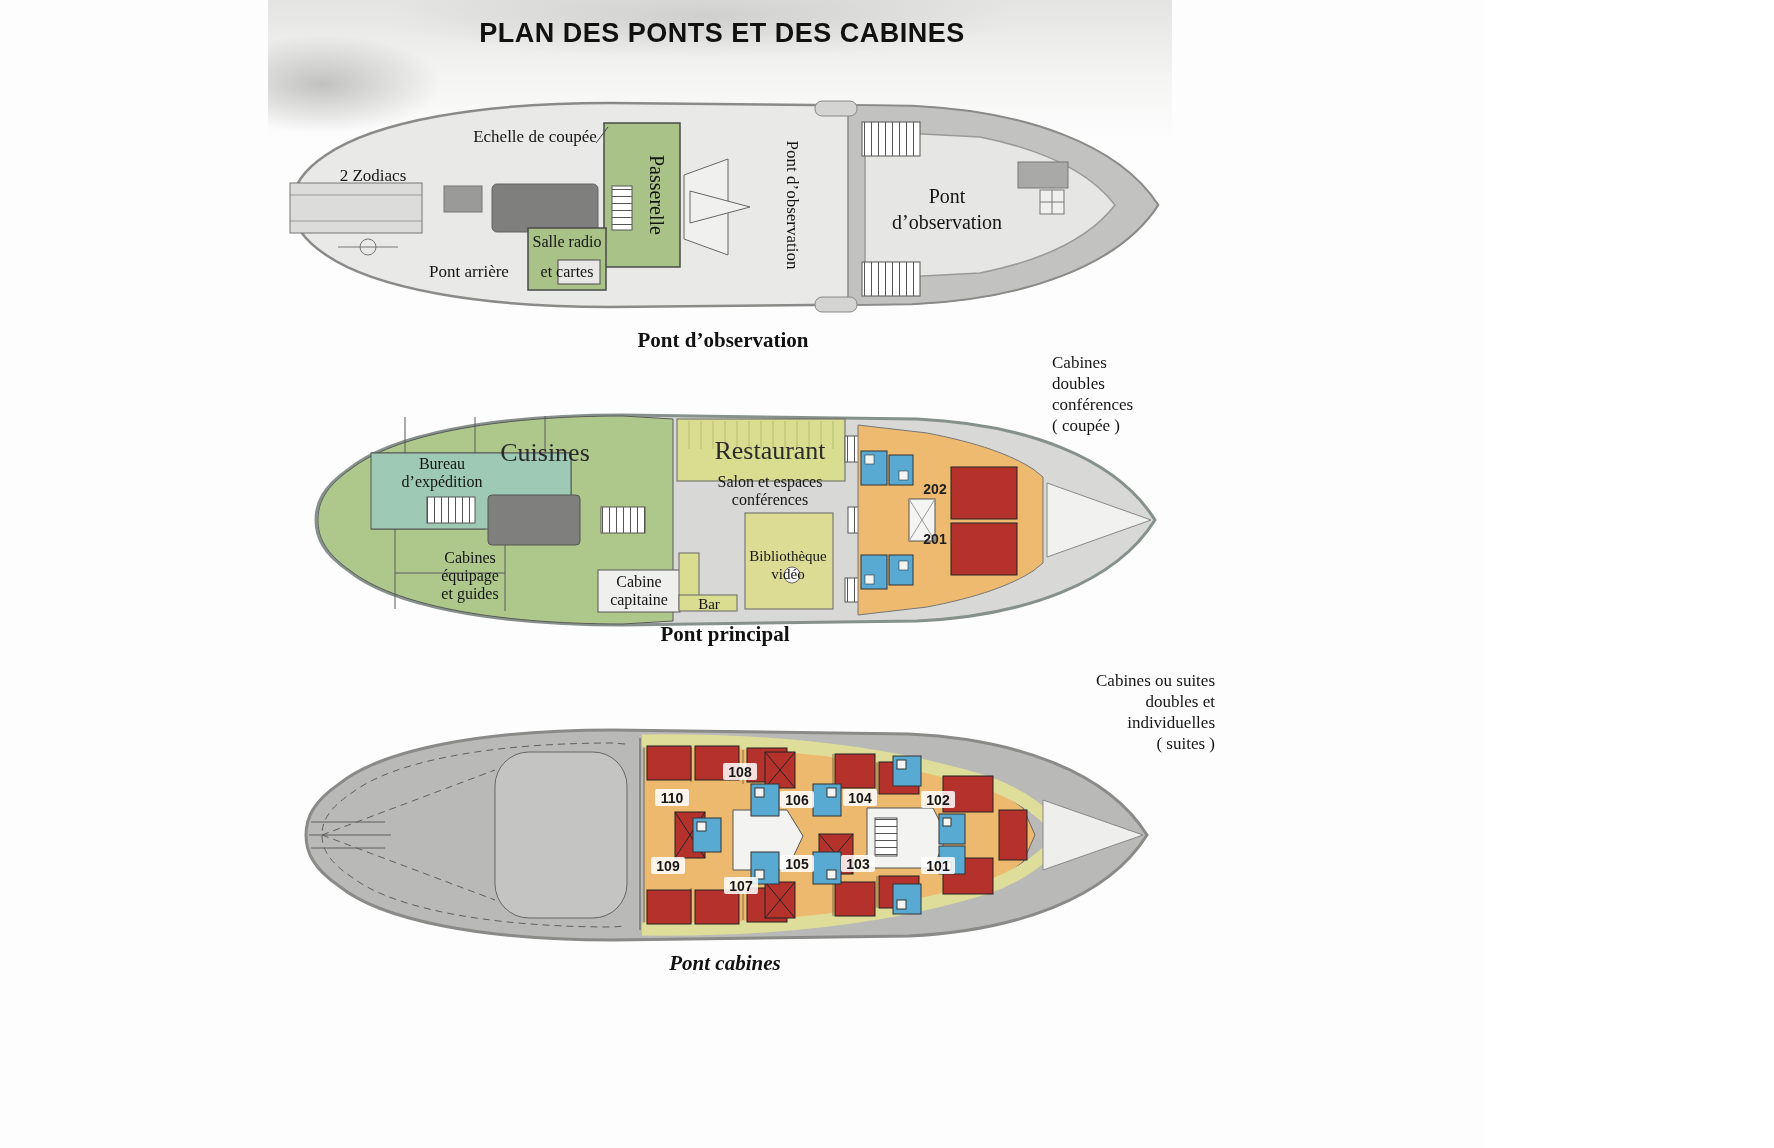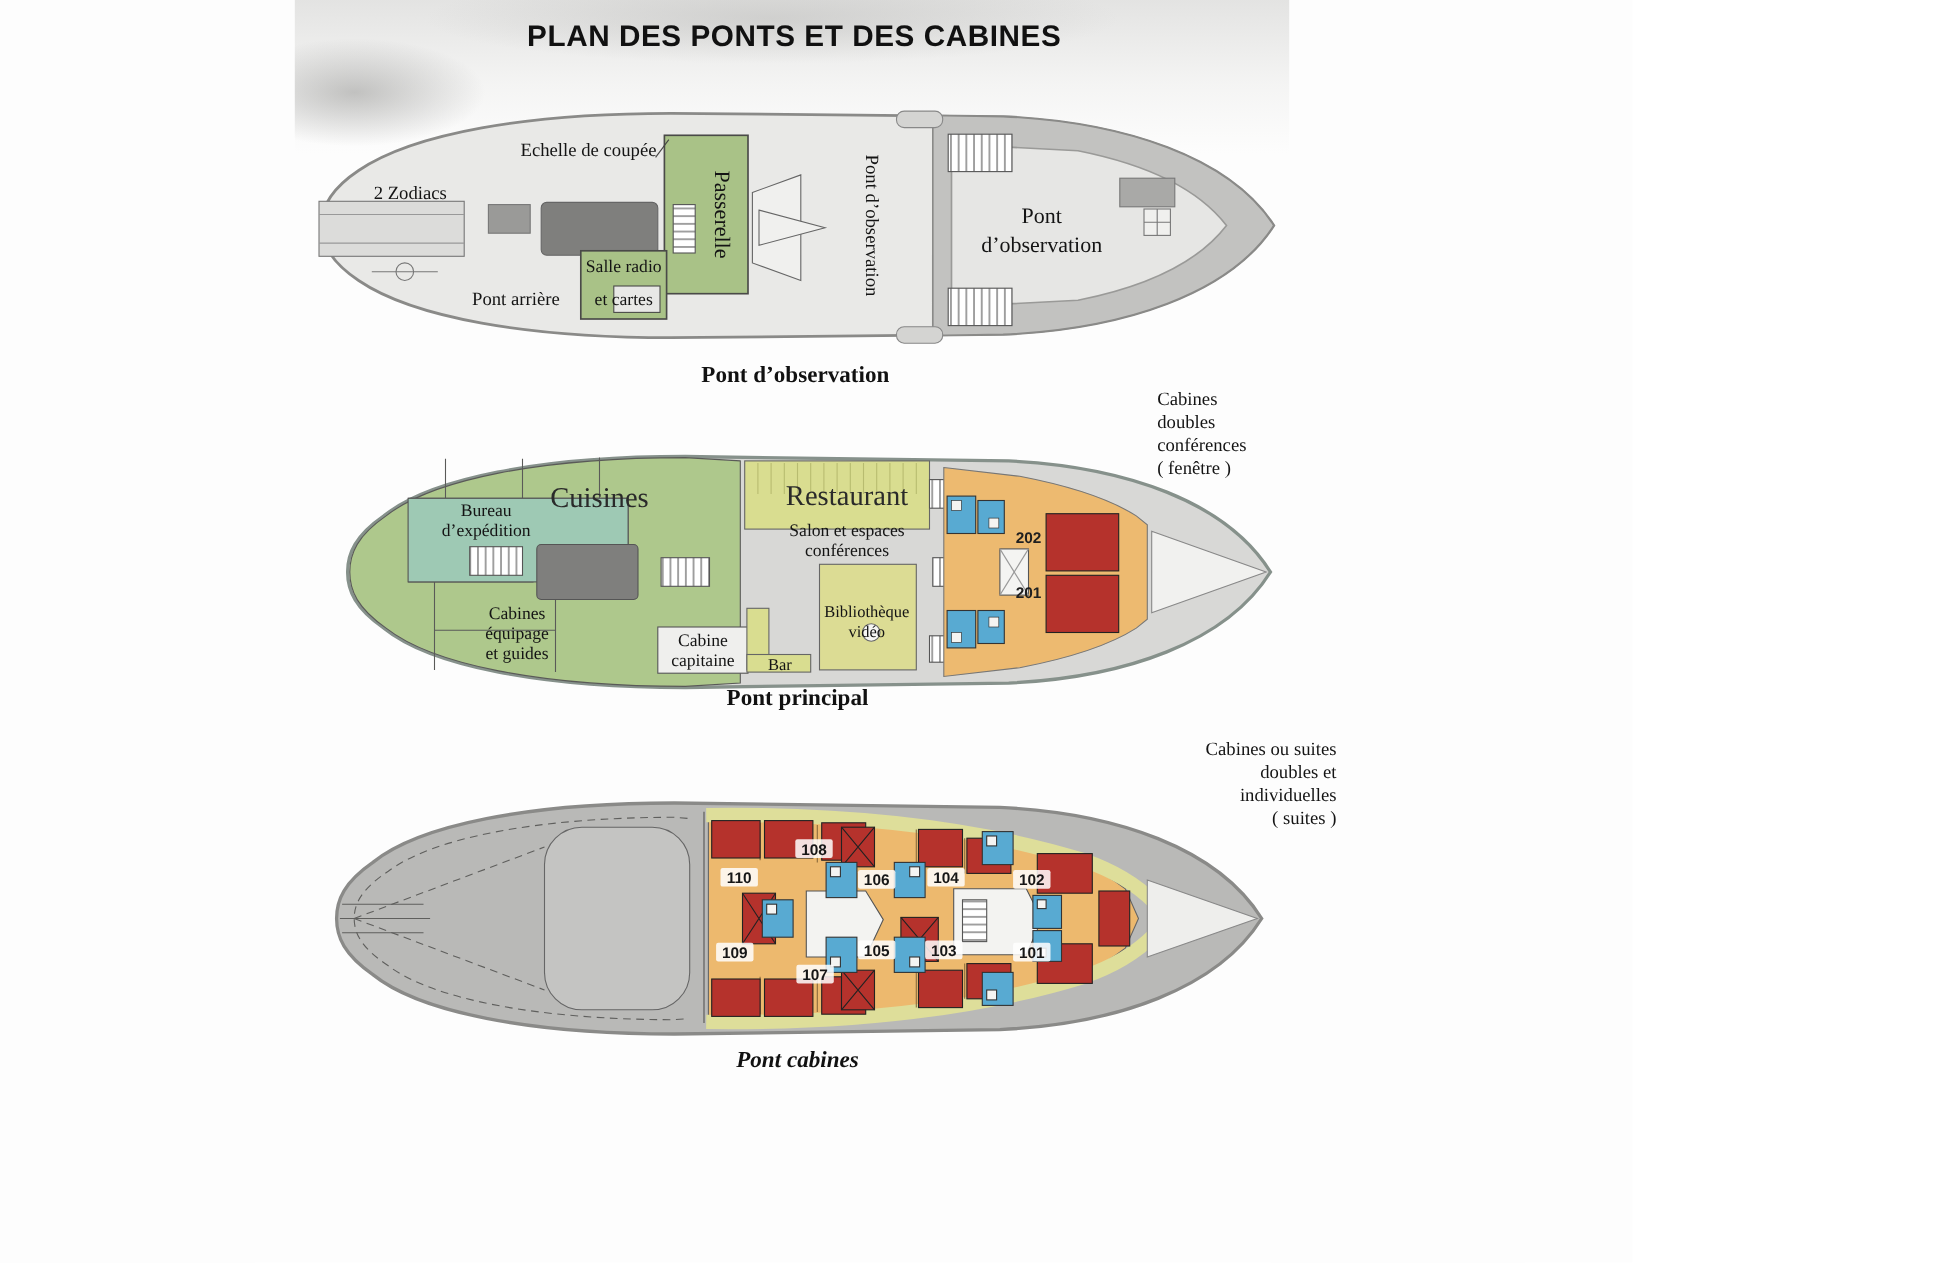--- a/index.html
+++ b/index.html
@@ -199,21 +199,21 @@
     <text class="t15" x="483" y="176" text-anchor="middle">vidéo</text>
     <text class="t15" x="404" y="206" text-anchor="middle">Bar</text>
     <text class="num2" x="630" y="91" text-anchor="middle">202</text>
     <text class="num2" x="630" y="141" text-anchor="middle">201</text>
   </svg>
 
   <div class="side-note" style="left:1052px;top:352px;width:160px;">
     <div>Cabines</div>
     <div>doubles</div>
     <div>conférences</div>
-    <div>( fenêtre )</div>
+    <div>( coupée )</div>
   </div>
 
   <div class="deck-caption" style="left:525px;top:622px;">Pont principal</div>
 
   <svg width="865" height="235" viewBox="0 0 865 235" style="left:295px;top:718px;">
     <defs>
       <pattern id="hh3" width="7" height="7" patternUnits="userSpaceOnUse">
           <path d="M0 3.5 H7" stroke="#555" stroke-width="1"></path>
         </pattern>
     </defs>

